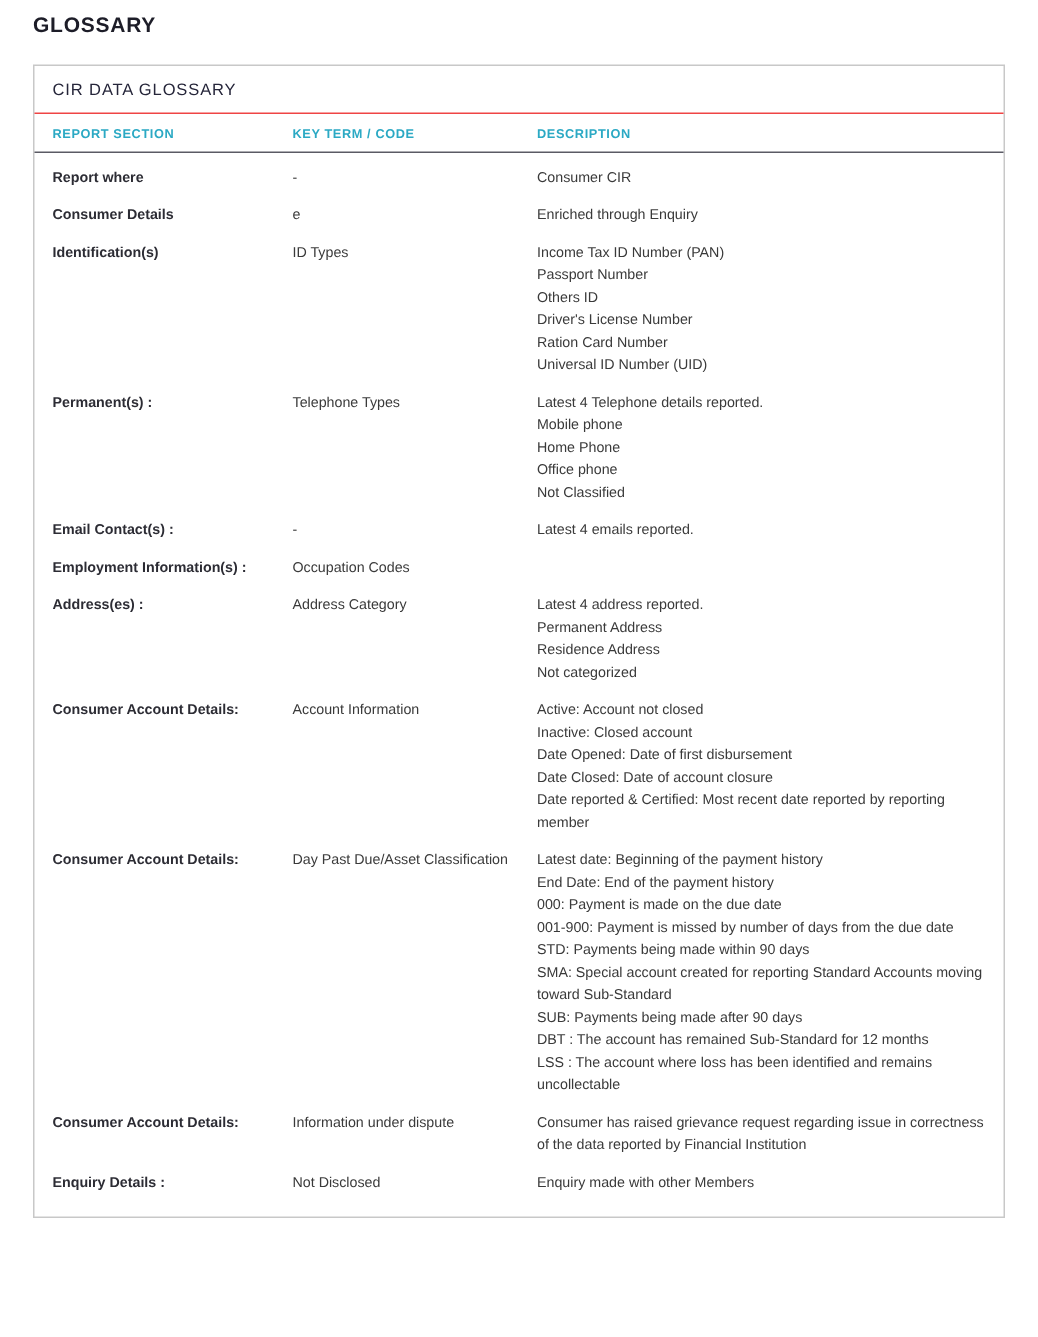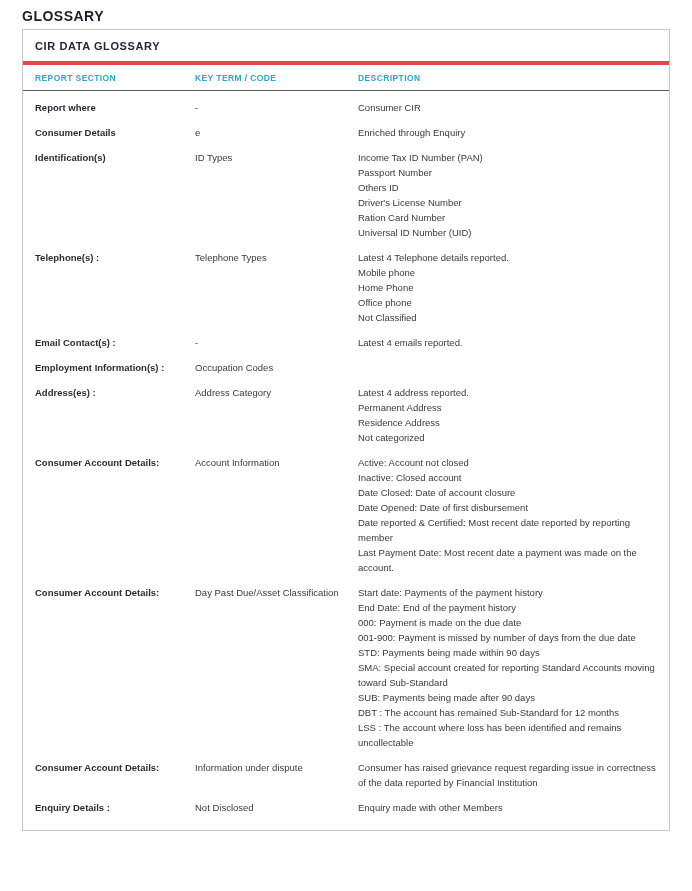--- a/index.html
+++ b/index.html
@@ -15,34 +15,34 @@
     width: 692px;
     min-height: 891px;
     padding-top: 8px;
     position: relative;
   }
   .page-title {
     font-size: 14px;
     font-weight: bold;
     letter-spacing: 0.5px;
     color: #1d1d28;
-    margin: 0 0 5px 22px;
+    margin: 0 0 19px 22px;
   }
   .glossary-table {
     margin: 0 22px;
     border: 1px solid #c8c8c8;
     background: #ffffff;
   }
   .table-title {
     padding: 10px 12px 9px;
     font-size: 11px;
-    font-weight: bold;
+    font-weight: normal;
     letter-spacing: 0.6px;
     color: #26263a;
-    border-bottom: 4px solid #ef4444;
+    border-bottom: 1px solid #ef4444;
   }
   .col-headers {
     display: flex;
     padding: 8px 12px 7px;
     border-bottom: 1px solid #5a5a64;
     color: var(--accent);
     font-size: 8.5px;
     font-weight: bold;
     letter-spacing: 0.4px;
   }
@@ -107,21 +107,21 @@
           <div class="col col3 desc">
             <div class="desc-line">Income Tax ID Number (PAN)</div>
             <div class="desc-line">Passport Number</div>
             <div class="desc-line">Others ID</div>
             <div class="desc-line">Driver's License Number</div>
             <div class="desc-line">Ration Card Number</div>
             <div class="desc-line">Universal ID Number (UID)</div>
           </div>
         </div>
         <div class="row">
-          <div class="col col1 section">Telephone(s) :</div>
+          <div class="col col1 section">Permanent(s) :</div>
           <div class="col col2 key">Telephone Types</div>
           <div class="col col3 desc">
             <div class="desc-line">Latest 4 Telephone details reported.</div>
             <div class="desc-line">Mobile phone</div>
             <div class="desc-line">Home Phone</div>
             <div class="desc-line">Office phone</div>
             <div class="desc-line">Not Classified</div>
           </div>
         </div>
         <div class="row">
@@ -144,31 +144,30 @@
             <div class="desc-line">Residence Address</div>
             <div class="desc-line">Not categorized</div>
           </div>
         </div>
         <div class="row">
           <div class="col col1 section">Consumer Account Details:</div>
           <div class="col col2 key">Account Information</div>
           <div class="col col3 desc">
             <div class="desc-line">Active: Account not closed</div>
             <div class="desc-line">Inactive: Closed account</div>
+            <div class="desc-line">Date Opened: Date of first disbursement</div>
             <div class="desc-line">Date Closed: Date of account closure</div>
-            <div class="desc-line">Date Opened: Date of first disbursement</div>
             <div class="desc-line">Date reported &amp; Certified: Most recent date reported by reporting member</div>
-            <div class="desc-line">Last Payment Date: Most recent date a payment was made on the account.</div>
           </div>
         </div>
         <div class="row">
           <div class="col col1 section">Consumer Account Details:</div>
           <div class="col col2 key">Day Past Due/Asset Classification</div>
           <div class="col col3 desc">
-            <div class="desc-line">Start date: Payments of the payment history</div>
+            <div class="desc-line">Latest date: Beginning of the payment history</div>
             <div class="desc-line">End Date: End of the payment history</div>
             <div class="desc-line">000: Payment is made on the due date</div>
             <div class="desc-line">001-900: Payment is missed by number of days from the due date</div>
             <div class="desc-line">STD: Payments being made within 90 days</div>
             <div class="desc-line">SMA: Special account created for reporting Standard Accounts moving toward Sub-Standard</div>
             <div class="desc-line">SUB: Payments being made after 90 days</div>
             <div class="desc-line">DBT : The account has remained Sub-Standard for 12 months</div>
             <div class="desc-line">LSS : The account where loss has been identified and remains uncollectable</div>
           </div>
         </div>

